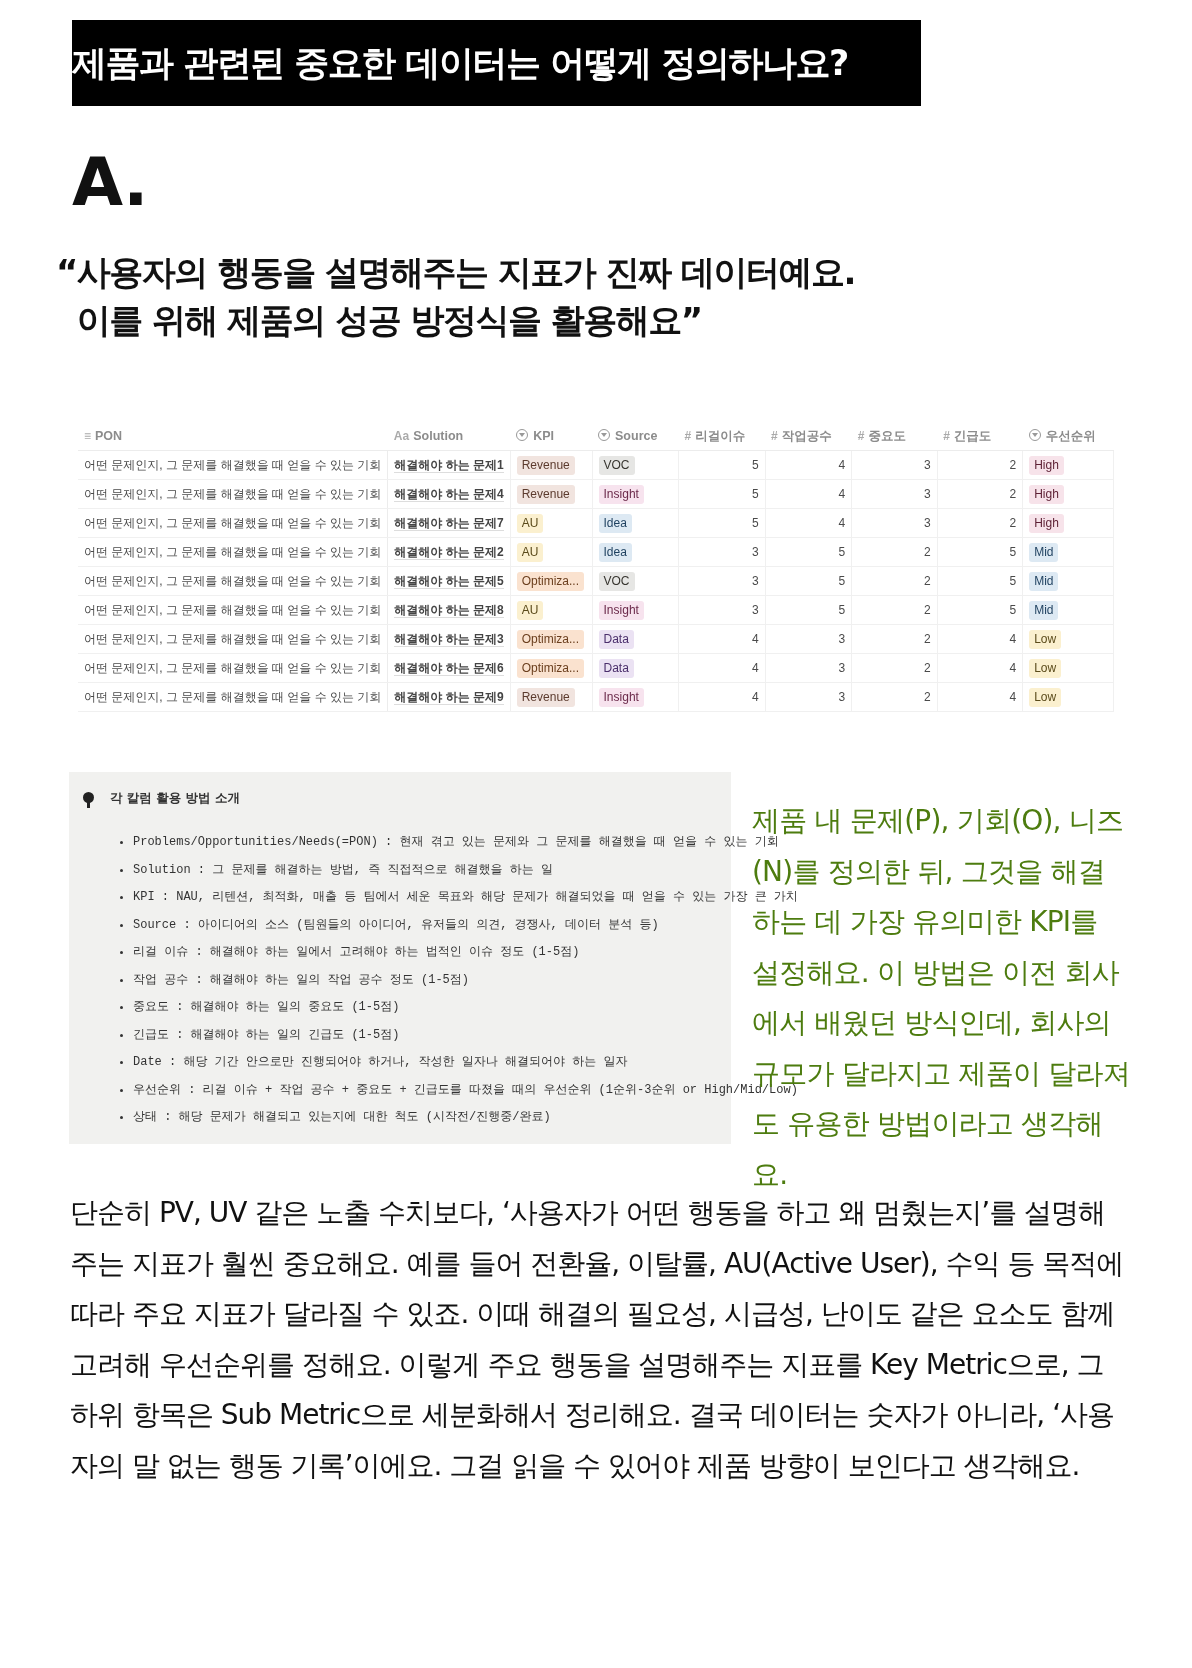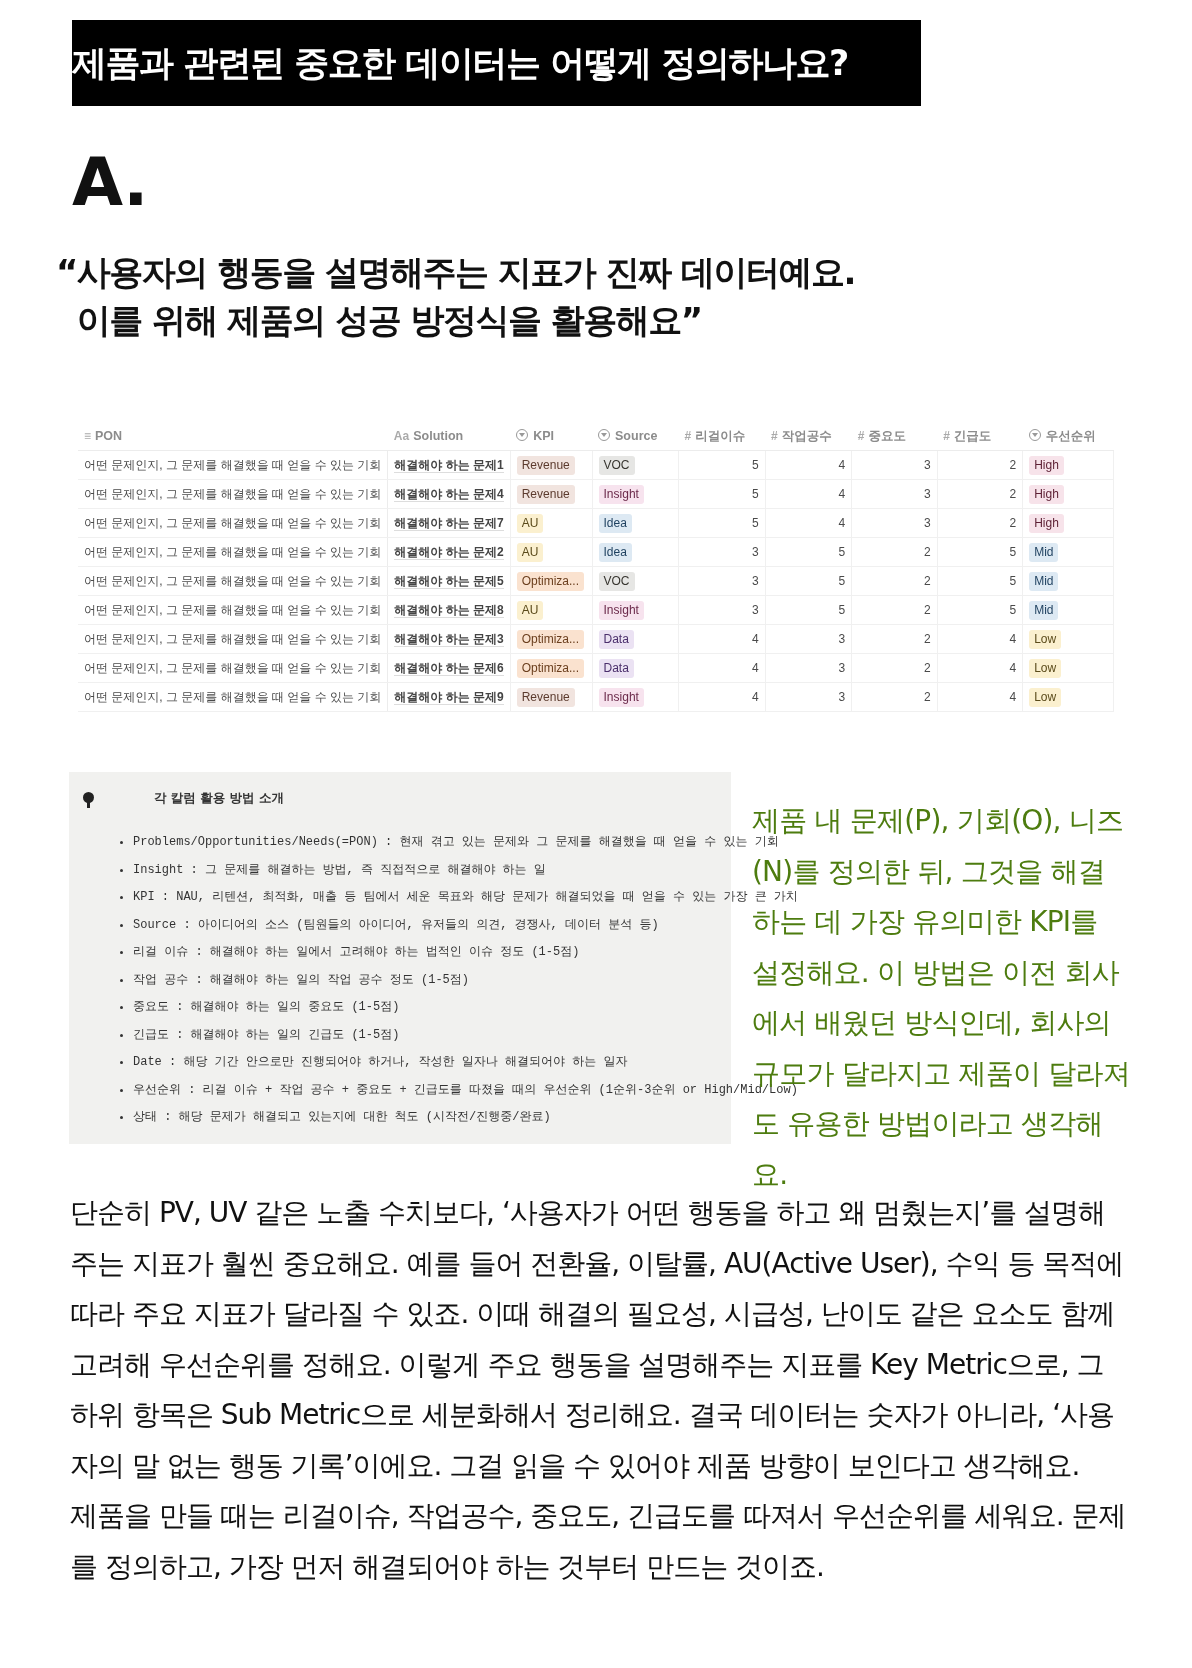--- a/index.html
+++ b/index.html
@@ -52,21 +52,21 @@
   .tag {
     display: inline-block; padding: 2px 5px; border-radius: 3px; font-size: 12px; line-height: 15px;
   }
   
   .callout {
     position: absolute; left: 69px; top: 772px; width: 662px; height: 372px;
     background: #f1f1ef;
   }
   .callout-head {
     position: absolute; left: 14px; top: 18px; display: flex; align-items: center;
-    font-size: 12.5px; font-weight: bold; color: #333; gap: 44px;
+    font-size: 12.5px; font-weight: bold; color: #333;
   }
   .bulb {
     width: 11px; height: 14px; margin-right: 16px; position: relative;
   }
   .bulb::before {
     content: ""; position: absolute; left: 0; top: 0; width: 11px; height: 11px; border-radius: 50%;
     background: #222;
   }
   .bulb::after {
     content: ""; position: absolute; left: 4px; top: 10px; width: 3px; height: 6px; background: #222;
@@ -215,31 +215,30 @@
     </tbody>
 </table>
 
 <div class="callout">
   <div class="callout-head">
     <span class="bulb"></span>
     <span>각 칼럼 활용 방법 소개</span>
   </div>
   <ul>
     <li>Problems/Opportunities/Needs(=PON) : 현재 겪고 있는 문제와 그 문제를 해결했을 때 얻을 수 있는 기회</li>
-    <li>Insight : 그 문제를 해결하는 방법, 즉 직접적으로 해결해야 하는 일</li>
+    <li>Solution : 그 문제를 해결하는 방법, 즉 직접적으로 해결했을 하는 일</li>
     <li>KPI : NAU, 리텐션, 최적화, 매출 등 팀에서 세운 목표와 해당 문제가 해결되었을 때 얻을 수 있는 가장 큰 가치</li>
     <li>Source : 아이디어의 소스 (팀원들의 아이디어, 유저들의 의견, 경쟁사, 데이터 분석 등)</li>
     <li>리걸 이슈 : 해결해야 하는 일에서 고려해야 하는 법적인 이슈 정도 (1-5점)</li>
     <li>작업 공수 : 해결해야 하는 일의 작업 공수 정도 (1-5점)</li>
     <li>중요도 : 해결해야 하는 일의 중요도 (1-5점)</li>
     <li>긴급도 : 해결해야 하는 일의 긴급도 (1-5점)</li>
     <li>Date : 해당 기간 안으로만 진행되어야 하거나, 작성한 일자나 해결되어야 하는 일자</li>
     <li>우선순위 : 리걸 이슈 + 작업 공수 + 중요도 + 긴급도를 따졌을 때의 우선순위 (1순위-3순위 or High/Mid/Low)</li>
     <li>상태 : 해당 문제가 해결되고 있는지에 대한 척도 (시작전/진행중/완료)</li>
   </ul>
 </div>
 
 <div class="side-text">제품 내 문제(P), 기회(O), 니즈(N)를 정의한 뒤, 그것을 해결하는 데 가장 유의미한 KPI를 설정해요. 이 방법은 이전 회사에서 배웠던 방식인데, 회사의 규모가 달라지고 제품이 달라져도 유용한 방법이라고 생각해요.</div>
 
 <div class="body-text">
   <p>단순히 PV, UV 같은 노출 수치보다, ‘사용자가 어떤 행동을 하고 왜 멈췄는지’를 설명해주는 지표가 훨씬 중요해요. 예를 들어 전환율, 이탈률, AU(Active User), 수익 등 목적에 따라 주요 지표가 달라질 수 있죠. 이때 해결의 필요성, 시급성, 난이도 같은 요소도 함께 고려해 우선순위를 정해요. 이렇게 주요 행동을 설명해주는 지표를 Key Metric으로, 그 하위 항목은 Sub Metric으로 세분화해서 정리해요. 결국 데이터는 숫자가 아니라, ‘사용자의 말 없는 행동 기록’이에요. 그걸 읽을 수 있어야 제품 방향이 보인다고 생각해요.</p>
-  <p>제품을 만들 때는 리걸이슈, 작업공수, 중요도, 긴급도를 따져서 우선순위를 세워요. 문제를 정의하고, 가장 먼저 해결되어야 하는 것부터 만드는 것이죠.</p>
 </div>
 
 </body></html>

